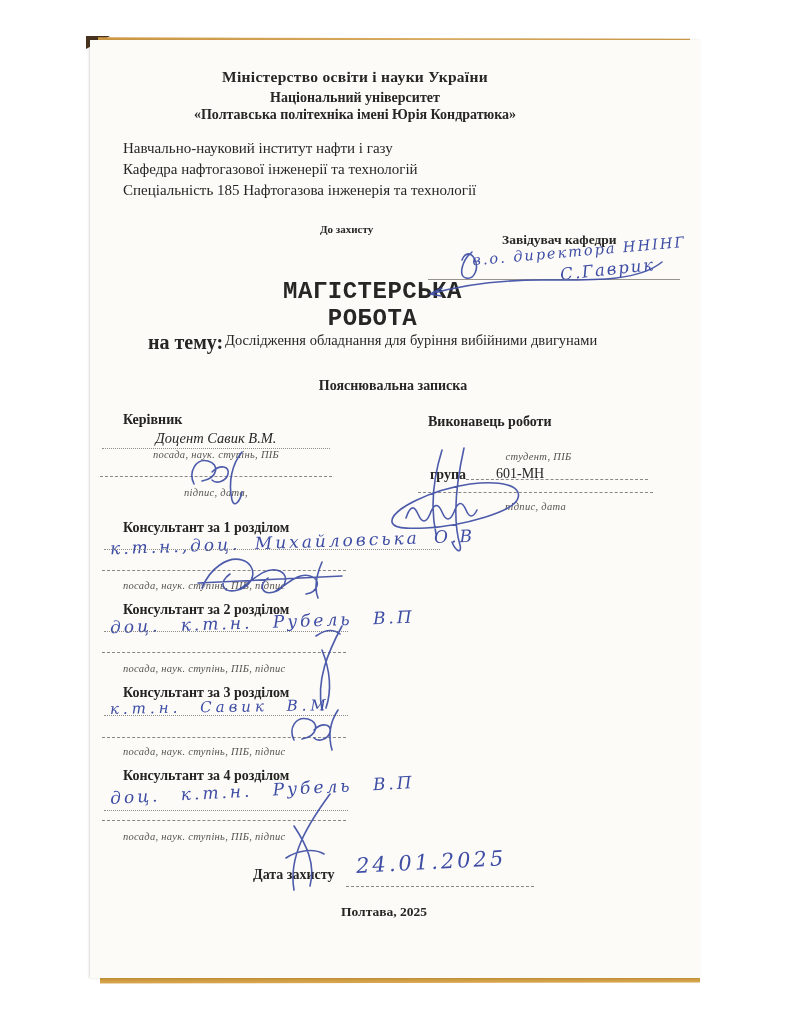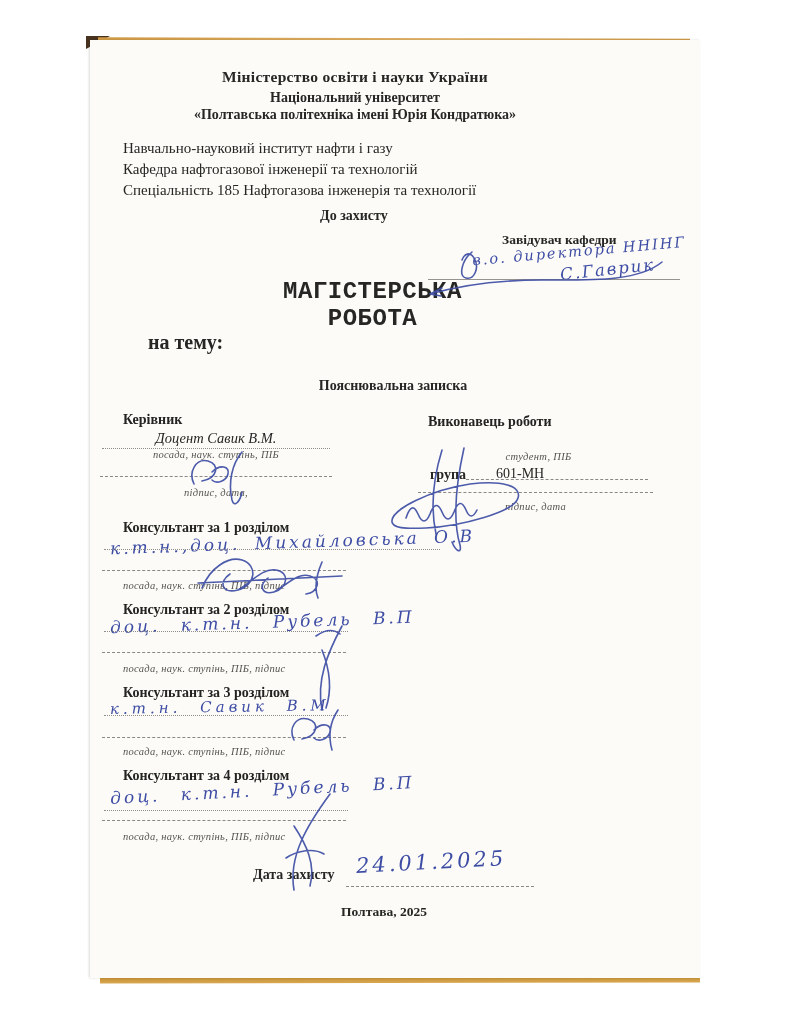--- a/index.html
+++ b/index.html
@@ -34,29 +34,30 @@
   <div class="page">
 
     <div class="abs t b c" style="left:85px;top:50px;width:360px;font-size:14px;">Національний університет</div>
     <div class="abs t b c" style="left:85px;top:28px;width:360px;font-size:15.5px;letter-spacing:.3px;">Міністерство освіти і науки України</div>
     <div class="abs t b c" style="left:85px;top:67px;width:360px;font-size:14px;">«Полтавська політехніка імені Юрія Кондратюка»</div>
 
     <div class="abs t" style="left:33px;top:100px;font-size:15px;">Навчально-науковий інститут нафти і газу</div>
     <div class="abs t" style="left:33px;top:121px;font-size:15px;">Кафедра нафтогазової інженерії та технологій</div>
     <div class="abs t" style="left:33px;top:142px;font-size:15px;">Спеціальність 185 Нафтогазова інженерія та технології</div>
 
-    <div class="abs t b" style="left:230px;top:168px;font-size:14px;">До захисту</div>
+    <div class="abs t b" style="left:230px;top:183px;font-size:11px;">До захисту</div>
     <div class="abs t b" style="left:392px;top:192px;font-size:13.5px;margin-left:20px;">Завідувач кафедри</div>
     <div class="abs hw" style="left:382px;top:203px;font-size:14.5px;letter-spacing:2px;transform:rotate(-5deg);">в.о. директора ННІНГ</div>
     <div class="abs hw" style="left:470px;top:220px;font-size:16.5px;letter-spacing:2px;transform:rotate(-6deg);">С.Гаврик</div>
     <div class="abs soll" style="left:338px;top:224px;width:252px;height:15px;"></div>
 
     <div class="abs t b c" style="left:160px;top:238px;width:245px;font-size:24px;letter-spacing:.5px;font-family:Liberation Mono, monospace;">МАГІСТЕРСЬКА РОБОТА</div>
 
     <div class="abs t b" style="left:58px;top:291px;font-size:20px;">на тему:</div>
+    <div class="abs t" style="left:135px;top:292px;font-size:14.5px;">Дослідження обладнання для буріння вибійними двигунами</div>
 
     <div class="abs t b c" style="left:173px;top:338px;width:260px;font-size:14px;">Пояснювальна записка</div>
 
     <div class="abs lbl" style="left:33px;top:372px;">Керівник</div>
     <div class="abs t i c dotl" style="left:12px;top:390px;width:228px;font-size:14.5px;height:18px;">Доцент Савик В.М.</div>
     <div class="abs cap c" style="left:12px;top:409px;width:228px;">посада, наук. ступінь, ПІБ</div>
     <div class="abs dashl" style="left:10px;top:421px;width:232px;height:15px;"></div>
     <div class="abs cap c" style="left:10px;top:447px;width:232px;">підпис, дата,</div>
 
     <div class="abs lbl" style="left:338px;top:374px;">Виконавець роботи</div>

